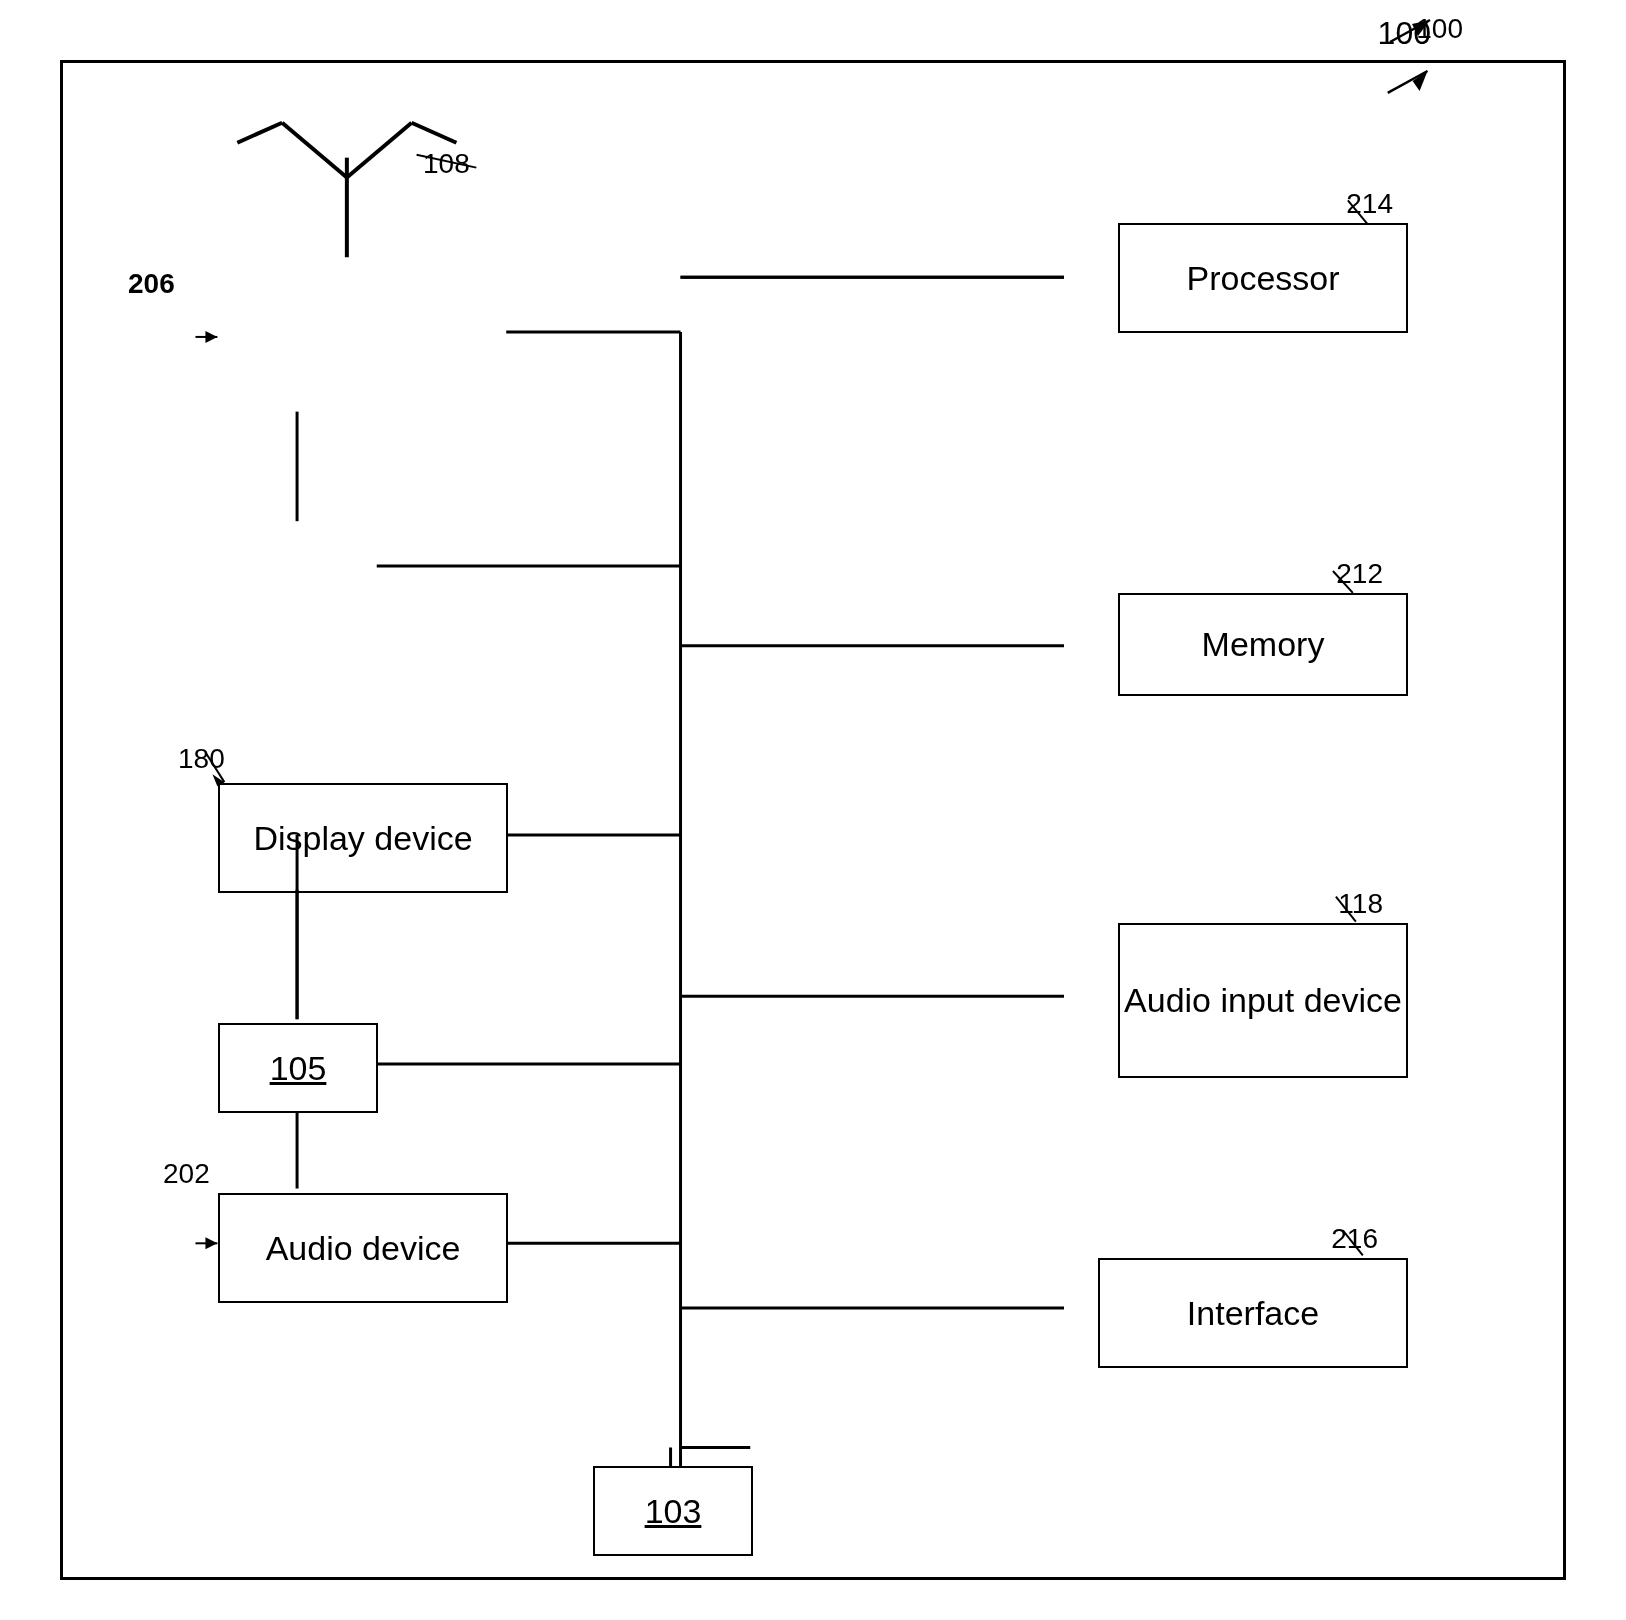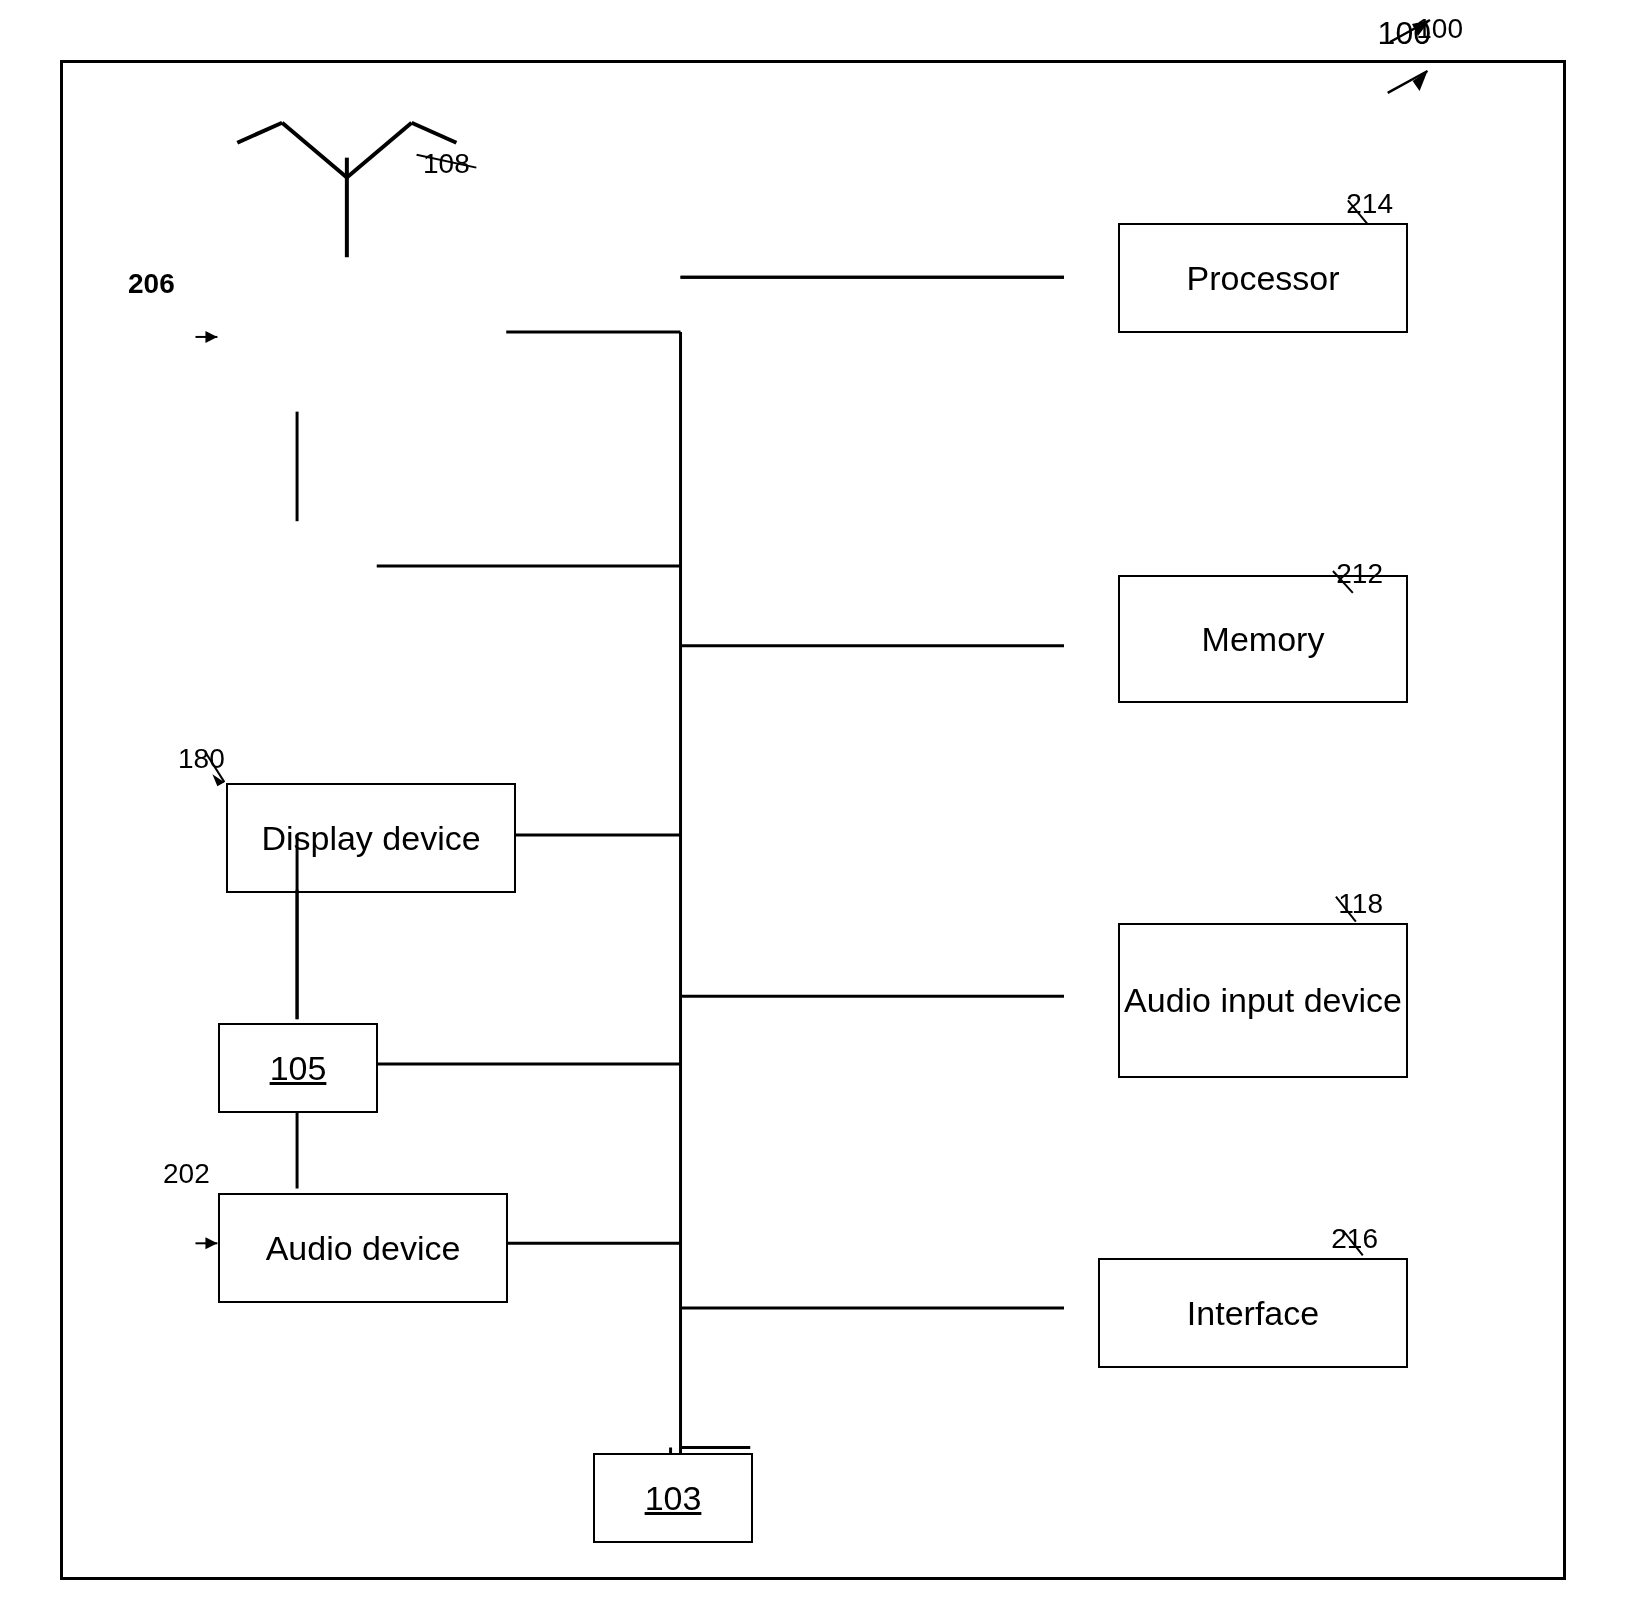--- a/index.html
+++ b/index.html
@@ -47,36 +47,36 @@
     .box-processor {
       right: 155px;
       top: 160px;
       width: 290px;
       height: 110px;
     }
 
     
     .box-memory {
       right: 155px;
-      top: 512px;
-      width: 290px;
-      height: 128px;
+      top: 530px;
+      width: 290px;
+      height: 103px;
     }
 
     
     .box-110 {
       left: 155px;
       top: 460px;
       width: 160px;
       height: 90px;
     }
 
     
     .box-display {
-      left: 163px;
+      left: 155px;
       top: 720px;
       width: 290px;
       height: 110px;
     }
 
     
     .box-userinput {
       right: 155px;
       top: 860px;
       width: 290px;
@@ -232,21 +232,21 @@
   <div class="box box-audio">
     <span>Audio device</span>
   </div>
   <span class="ref" style="top: 1095px; left: 100px;">202</span>
 
   <div class="box box-interface">
     <span>Interface</span>
   </div>
   <span class="ref" style="top: 1160px; right: 185px;">216</span>
 
-  <div class="box box-103" style="text-decoration: underline;">
+  <div class="box box-103" style="text-decoration: underline; margin-top: 13px;">
     <span>103</span>
   </div>
 
   <svg style="position:absolute;top:0;left:0;width:100%;height:100%;pointer-events:none;" viewBox="0 0 1506 1520">
 
     <line x1="1290" y1="138" x2="1310" y2="162" stroke="#000" stroke-width="2"></line>
 
     <line x1="1275" y1="510" x2="1295" y2="532" stroke="#000" stroke-width="2"></line>
 
     <line x1="143" y1="692" x2="162" y2="722" stroke="#000" stroke-width="2"></line>

